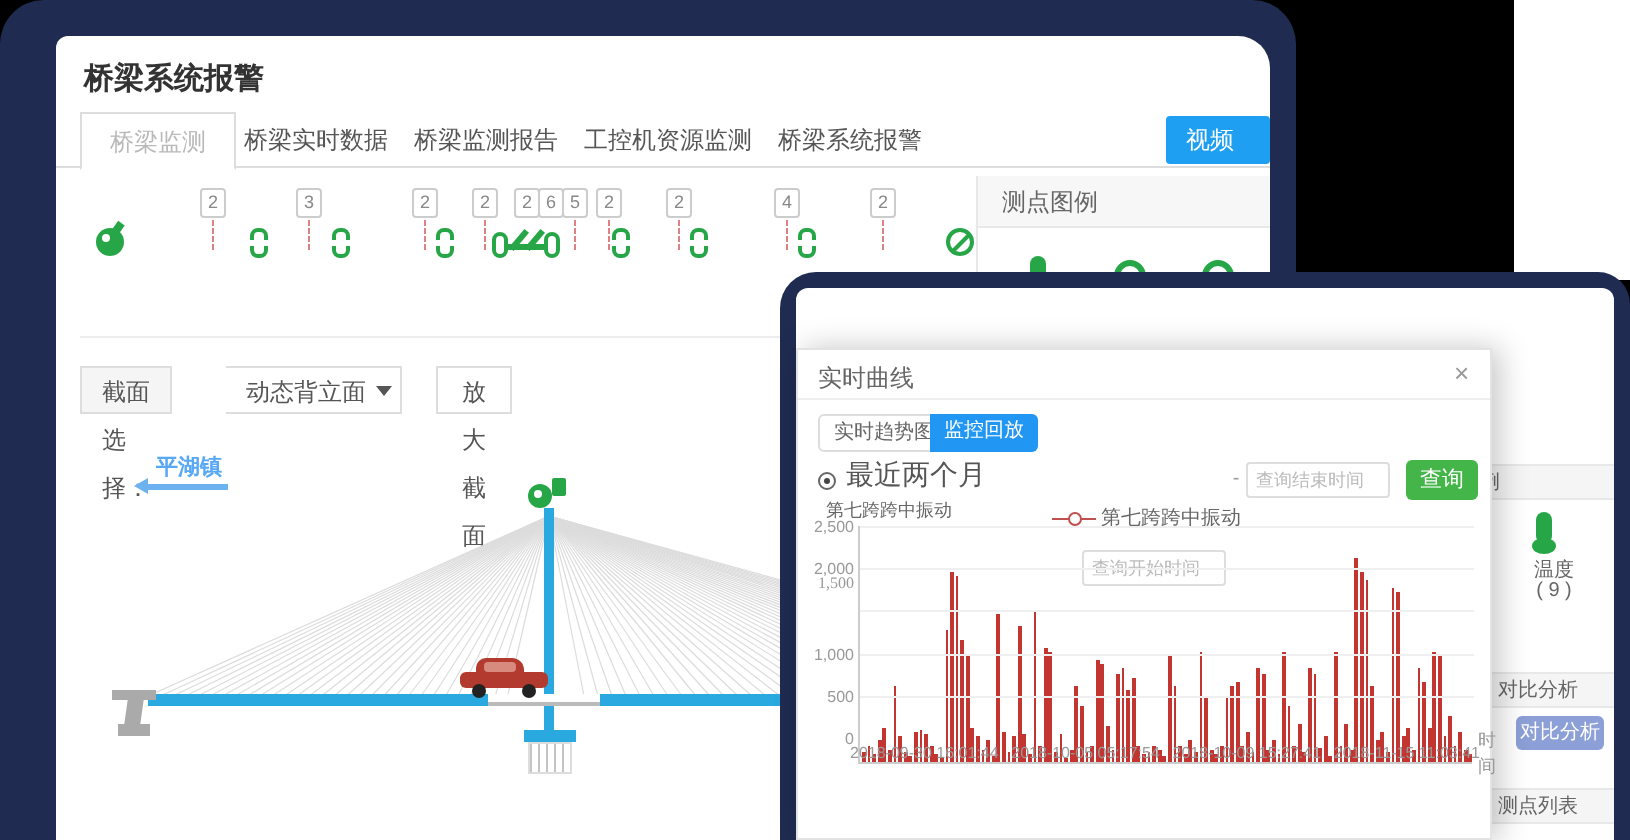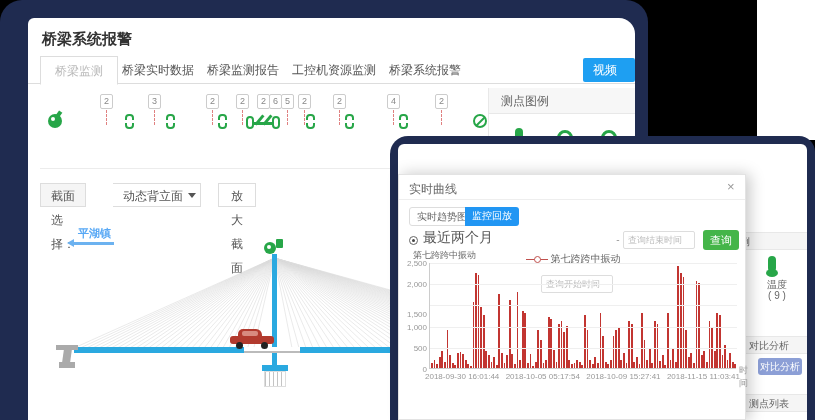--- a/index.html
+++ b/index.html
@@ -165,21 +165,21 @@
   
   #m-legend { left:0; top:77px; width:348px; text-align:center; font-size:10px; color:#666; }
   .lgd-marker { display:inline-block; position:relative; width:22px; height:8px;
     vertical-align:middle; margin-right:3px; }
   .lgd-marker::before { content:""; position:absolute; left:0; top:4px; width:22px;
     height:1px; background:#c0504d; }
   .lgd-marker::after { content:""; position:absolute; left:8px; top:1px; width:5px;
     height:5px; border:1px solid #c0504d; border-radius:50%; background:#fff; }
   
   #chart-title { left:14px; top:74px; font-size:9px; color:#666; }
-  #plot { left:30px; top:88px; width:307px; height:106px; border-left:1px solid #ccc;
+  #plot { left:30px; top:88px; width:307px; height:119px; border-left:1px solid #ccc;
     border-bottom:1px solid #ccc; }
   .gridline { position:absolute; left:0; width:307px; height:0; border-top:1px solid #efefef; }
   .y-label { position:absolute; left:-30px; width:27px; text-align:right; font-size:8px;
     color:#999; margin-top:-4px; }
   #bars { position:absolute; left:1px; bottom:0; width:305px; height:106px;
     display:flex; align-items:flex-end; }
   .bar { width:1.8px; margin-right:0.8px; background:#c23531; flex:none; }
   #x-ticks { left:26px; top:197px; width:315px; display:flex;
     justify-content:space-between; }
   .x-tick { font-size:8px; color:#999; white-space:nowrap; }
@@ -512,21 +512,21 @@
           <div class="bar" style="height: 8.5px;"></div>
           <div class="bar" style="height: 14.8px;"></div>
           <div class="bar" style="height: 6.4px;"></div>
           <div class="bar" style="height: 4.2px;"></div>
         </div>
     <div class="gridline" style="top: 0px;"></div>
         <div class="y-label" style="top: 0px;">2,500</div>
         <div class="gridline" style="top: 21.2px;"></div>
         <div class="y-label" style="top: 21.2px;">2,000</div>
         <div class="gridline" style="top: 42.4px;"></div>
-        <div class="y-label" style="top: 51px;">1,500</div>
+        <div class="y-label" style="top: 28px; font-family: Liberation Serif, serif;">1,500</div>
         <div class="gridline" style="top: 63.6px;"></div>
         <div class="y-label" style="top: 63.6px;">1,000</div>
         <div class="gridline" style="top: 84.8px;"></div>
         <div class="y-label" style="top: 84.8px;">500</div>
         <div class="y-label" style="top: 106px;">0</div>
       </div>
     <div id="x-ticks" class="abs">
         <span class="x-tick">2018-09-30 16:01:44</span>
         <span class="x-tick">2018-10-05 05:17:54</span>
         <span class="x-tick">2018-10-09 15:27:41</span>

